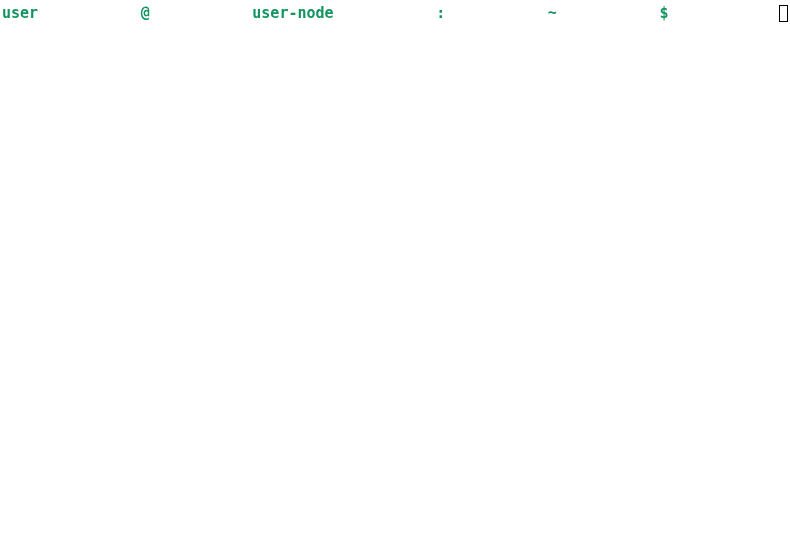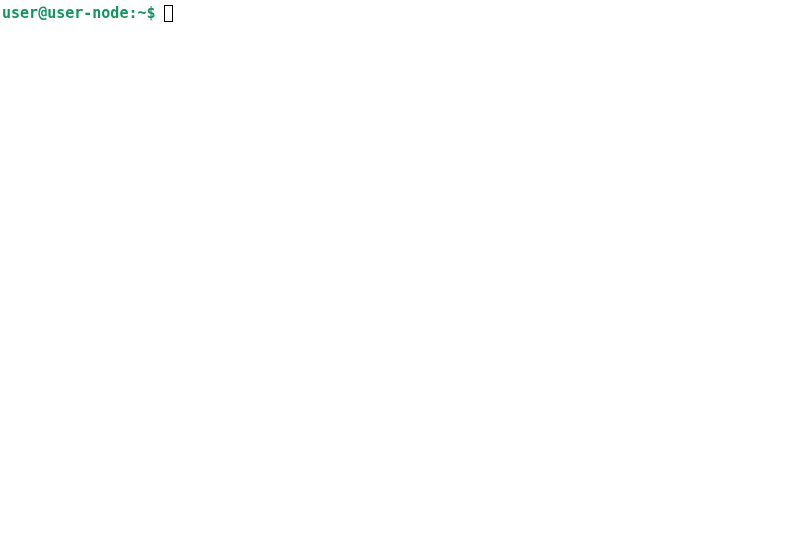--- a/index.html
+++ b/index.html
@@ -15,20 +15,21 @@
       font-size: 15px;
       font-weight: bold;
       padding: 4px 2px;
       overflow: hidden;
     }
     .terminal-line {
       display: flex;
       align-items: center;
       line-height: 1.3;
       white-space: pre;
+      justify-content: space-between;
     }
     .prompt-userhost {
       color: #119660;
     }
     .prompt-separator {
       color: #119660;
     }
     .prompt-path {
       color: #119660;
     }

